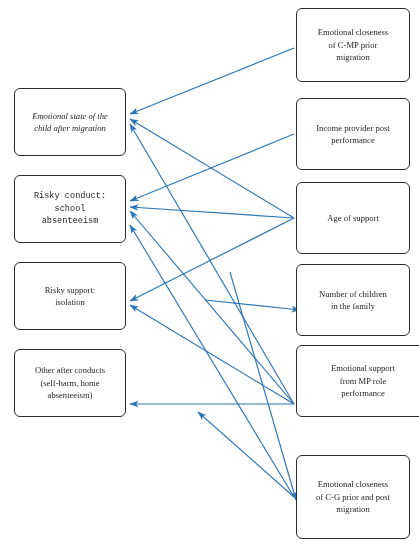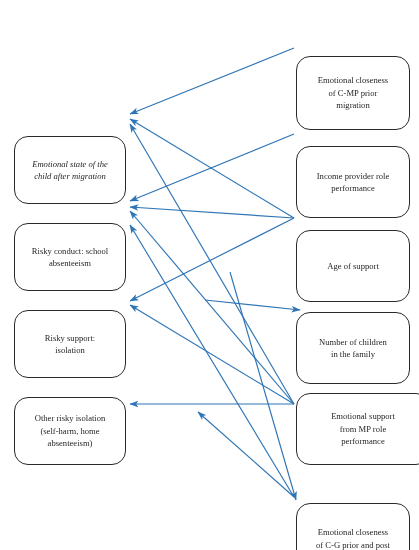--- a/index.html
+++ b/index.html
@@ -13,32 +13,31 @@
     width: 419px;
     height: 550px;
     background: #ffffff;
     overflow: hidden;
     font-family: "Liberation Serif", "DejaVu Serif", serif;
   }
   .node {
     position: absolute;
     box-sizing: border-box;
     border: 1.2px solid #2b2b2b;
-    border-radius: 14px;
+    border-radius: 6px;
     background: #ffffff;
     display: flex;
     align-items: center;
     justify-content: center;
     text-align: center;
     color: #262626;
     font-size: 8.6px;
     line-height: 1.45;
     padding: 20px 7px;
     z-index: 2;
-    margin-top: 48px;
   }
   .node-label {
     display: block;
     width: 100%;
     white-space: pre-line;
   }
   #arrow-layer {
     position: absolute;
     left: 0;
     top: 0;
@@ -74,44 +73,44 @@
         <line x1="230" y1="272" x2="296" y2="500" marker-end="url(#ah)"></line>
         <line x1="205" y1="300" x2="300" y2="310" marker-end="url(#ah)"></line>
       </g>
   </svg>
 
   <div class="node" style="left: 14px; top: 88px; width: 112px; height: 68px; font-style: italic;">
     <span class="node-label">Emotional state of the
 child after migration</span>
   </div>
 
-  <div class="node" style="left: 14px; top: 175px; width: 112px; height: 68px;">
+  <div class="node" style="left: 14px; top: 175px; width: 112px; height: 68px; font-family: Liberation Mono, monospace;">
     <span class="node-label">Risky conduct: school
 absenteeism</span>
   </div>
 
   <div class="node" style="left: 14px; top: 262px; width: 112px; height: 68px;">
     <span class="node-label">Risky support:
 isolation</span>
   </div>
 
   <div class="node" style="left: 14px; top: 349px; width: 112px; height: 68px;">
-    <span class="node-label">Other risky isolation
+    <span class="node-label">Other after conducts
 (self-harm, home
 absenteeism)</span>
   </div>
 
   <div class="node" style="left: 296px; top: 8px; width: 114px; height: 74px;">
     <span class="node-label">Emotional closeness
 of C-MP prior
 migration</span>
   </div>
 
   <div class="node" style="left: 296px; top: 98px; width: 114px; height: 72px;">
-    <span class="node-label">Income provider role
+    <span class="node-label">Income provider post
 performance</span>
   </div>
 
   <div class="node" style="left: 296px; top: 182px; width: 114px; height: 72px;">
     <span class="node-label">Age of support</span>
   </div>
 
   <div class="node" style="left: 296px; top: 264px; width: 114px; height: 72px;">
     <span class="node-label">Number of children
 in the family</span>

